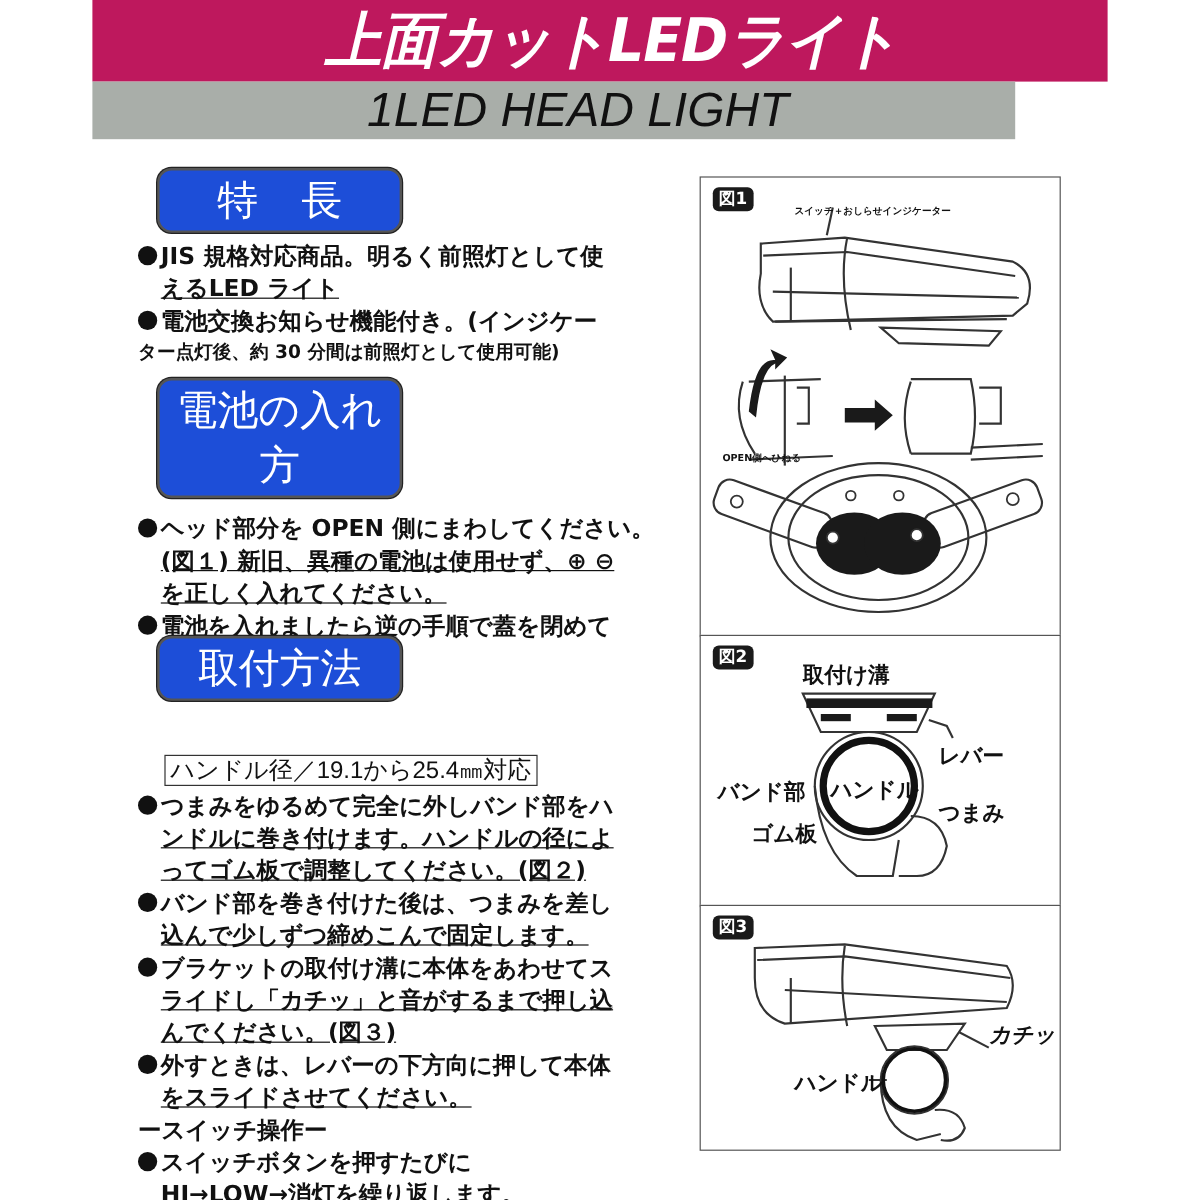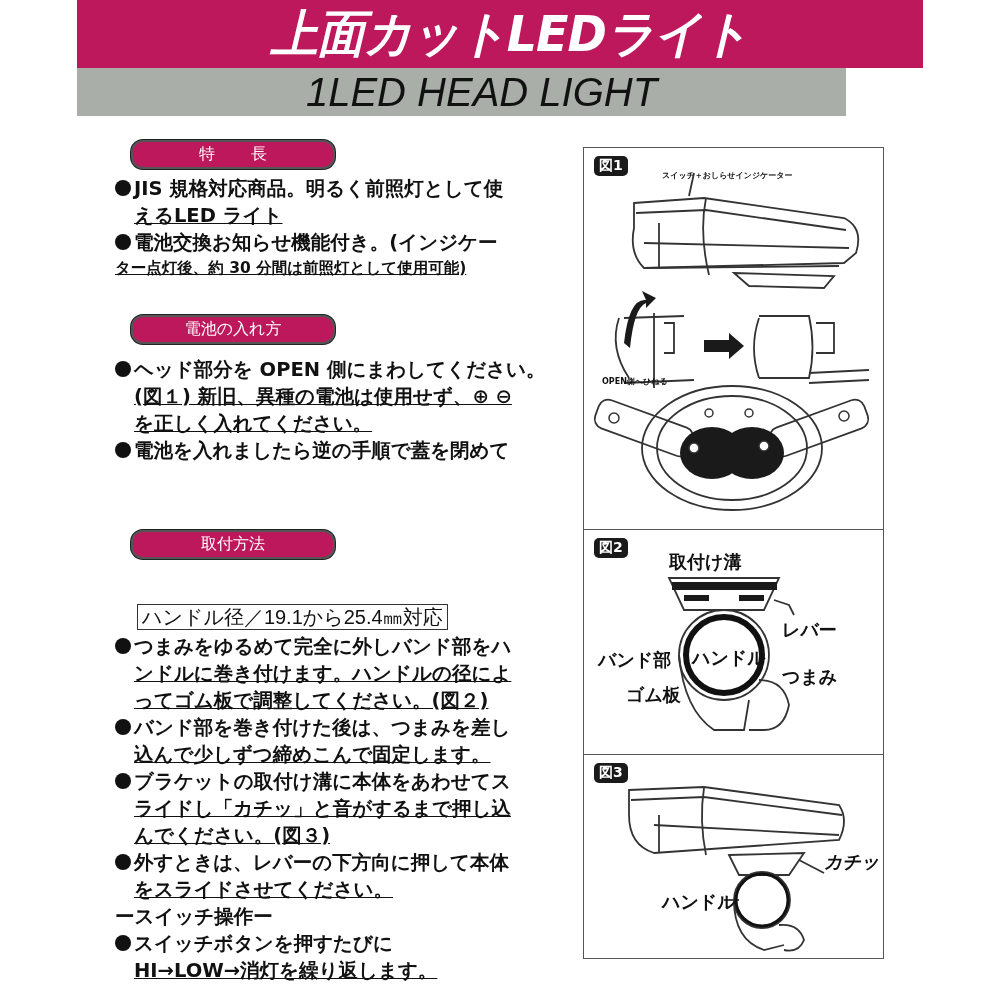--- a/index.html
+++ b/index.html
@@ -9,23 +9,23 @@
   .title-bar { position: absolute; left: 0; top: 0; width: 846px; height: 68px; background: #be185d;
                display: flex; align-items: center; justify-content: center; }
   .title-bar span { color: #fff; font-size: 50px; font-weight: bold; font-style: italic;
                     letter-spacing: -1px; transform: scaleX(0.95); margin-left: 20px; }
   .sub-bar { position: absolute; left: 0; top: 68px; width: 769px; height: 48px; background: #a9aea9;
              display: flex; align-items: center; justify-content: center; }
   .sub-bar span { font-family: "Liberation Sans", sans-serif; font-size: 40px; font-style: italic;
                   color: #111; letter-spacing: 0px; margin-left: 40px; }
 
   .left { position: absolute; left: 38px; top: 140px; width: 470px; }
-  .pill { display: inline-block; background: #be185d; color: #fff; border-radius: 12px;
+  .pill { display: inline-block; background: #1d4ed8; color: #fff; border-radius: 12px;
           border: 2px solid #555; box-shadow: 0 0 0 1px #222;
-          font-size: 16px; padding: 2px 0; width: 200px; text-align: center; margin-left: 16px; }
+          font-size: 34px; padding: 2px 0; width: 200px; text-align: center; margin-left: 16px; }
   .pill.wide-letters { letter-spacing: 36px; text-indent: 36px; }
   .sec { position: absolute; left: 0; }
   .bul { font-size: 19.5px; line-height: 27px; font-weight: bold; }
   .bul .dot { display: inline-block; width: 16px; height: 16px; border-radius: 50%;
               background: #111; margin-right: 3px; vertical-align: -1px; }
   .bul .ind { padding-left: 19px; display: block; text-decoration: underline; }
   .small { font-size: 15.5px; line-height: 24px; font-weight: bold; }
   .boxed { display: inline-block; border: 1.5px solid #333; padding: 0 4px; font-size: 20px;
            line-height: 24px; margin-left: 22px; font-family: "Liberation Sans", sans-serif; margin-top: 39px; }
 
@@ -52,21 +52,21 @@
   <div class="left">
 
     <div class="sec" style="top:0;">
       <div class="pill wide-letters">特長</div>
       <div class="bul" style="margin-top:6px;">
         <span class="dot"></span><span>JIS 規格対応商品。明るく前照灯として使</span>
         <span class="ind">えるLED ライト</span>
       </div>
       <div class="bul">
         <span class="dot"></span><span>電池交換お知らせ機能付き。(インジケー</span>
-        <span class="small" style="display:block;text-decoration:underline;">ター点灯後、約 30 分間は前照灯として使用可能)</span>
+        <span class="small" style="display:block;">ター点灯後、約 30 分間は前照灯として使用可能)</span>
       </div>
     </div>
 
     <div class="sec" style="top:175px;">
       <div class="pill">電池の入れ方</div>
       <div class="bul" style="margin-top:12px;">
         <span class="dot"></span><span>ヘッド部分を OPEN 側にまわしてください。</span>
         <span class="ind">(図１) 新旧、異種の電池は使用せず、⊕ ⊖</span>
         <span class="ind">を正しく入れてください。</span>
       </div>

